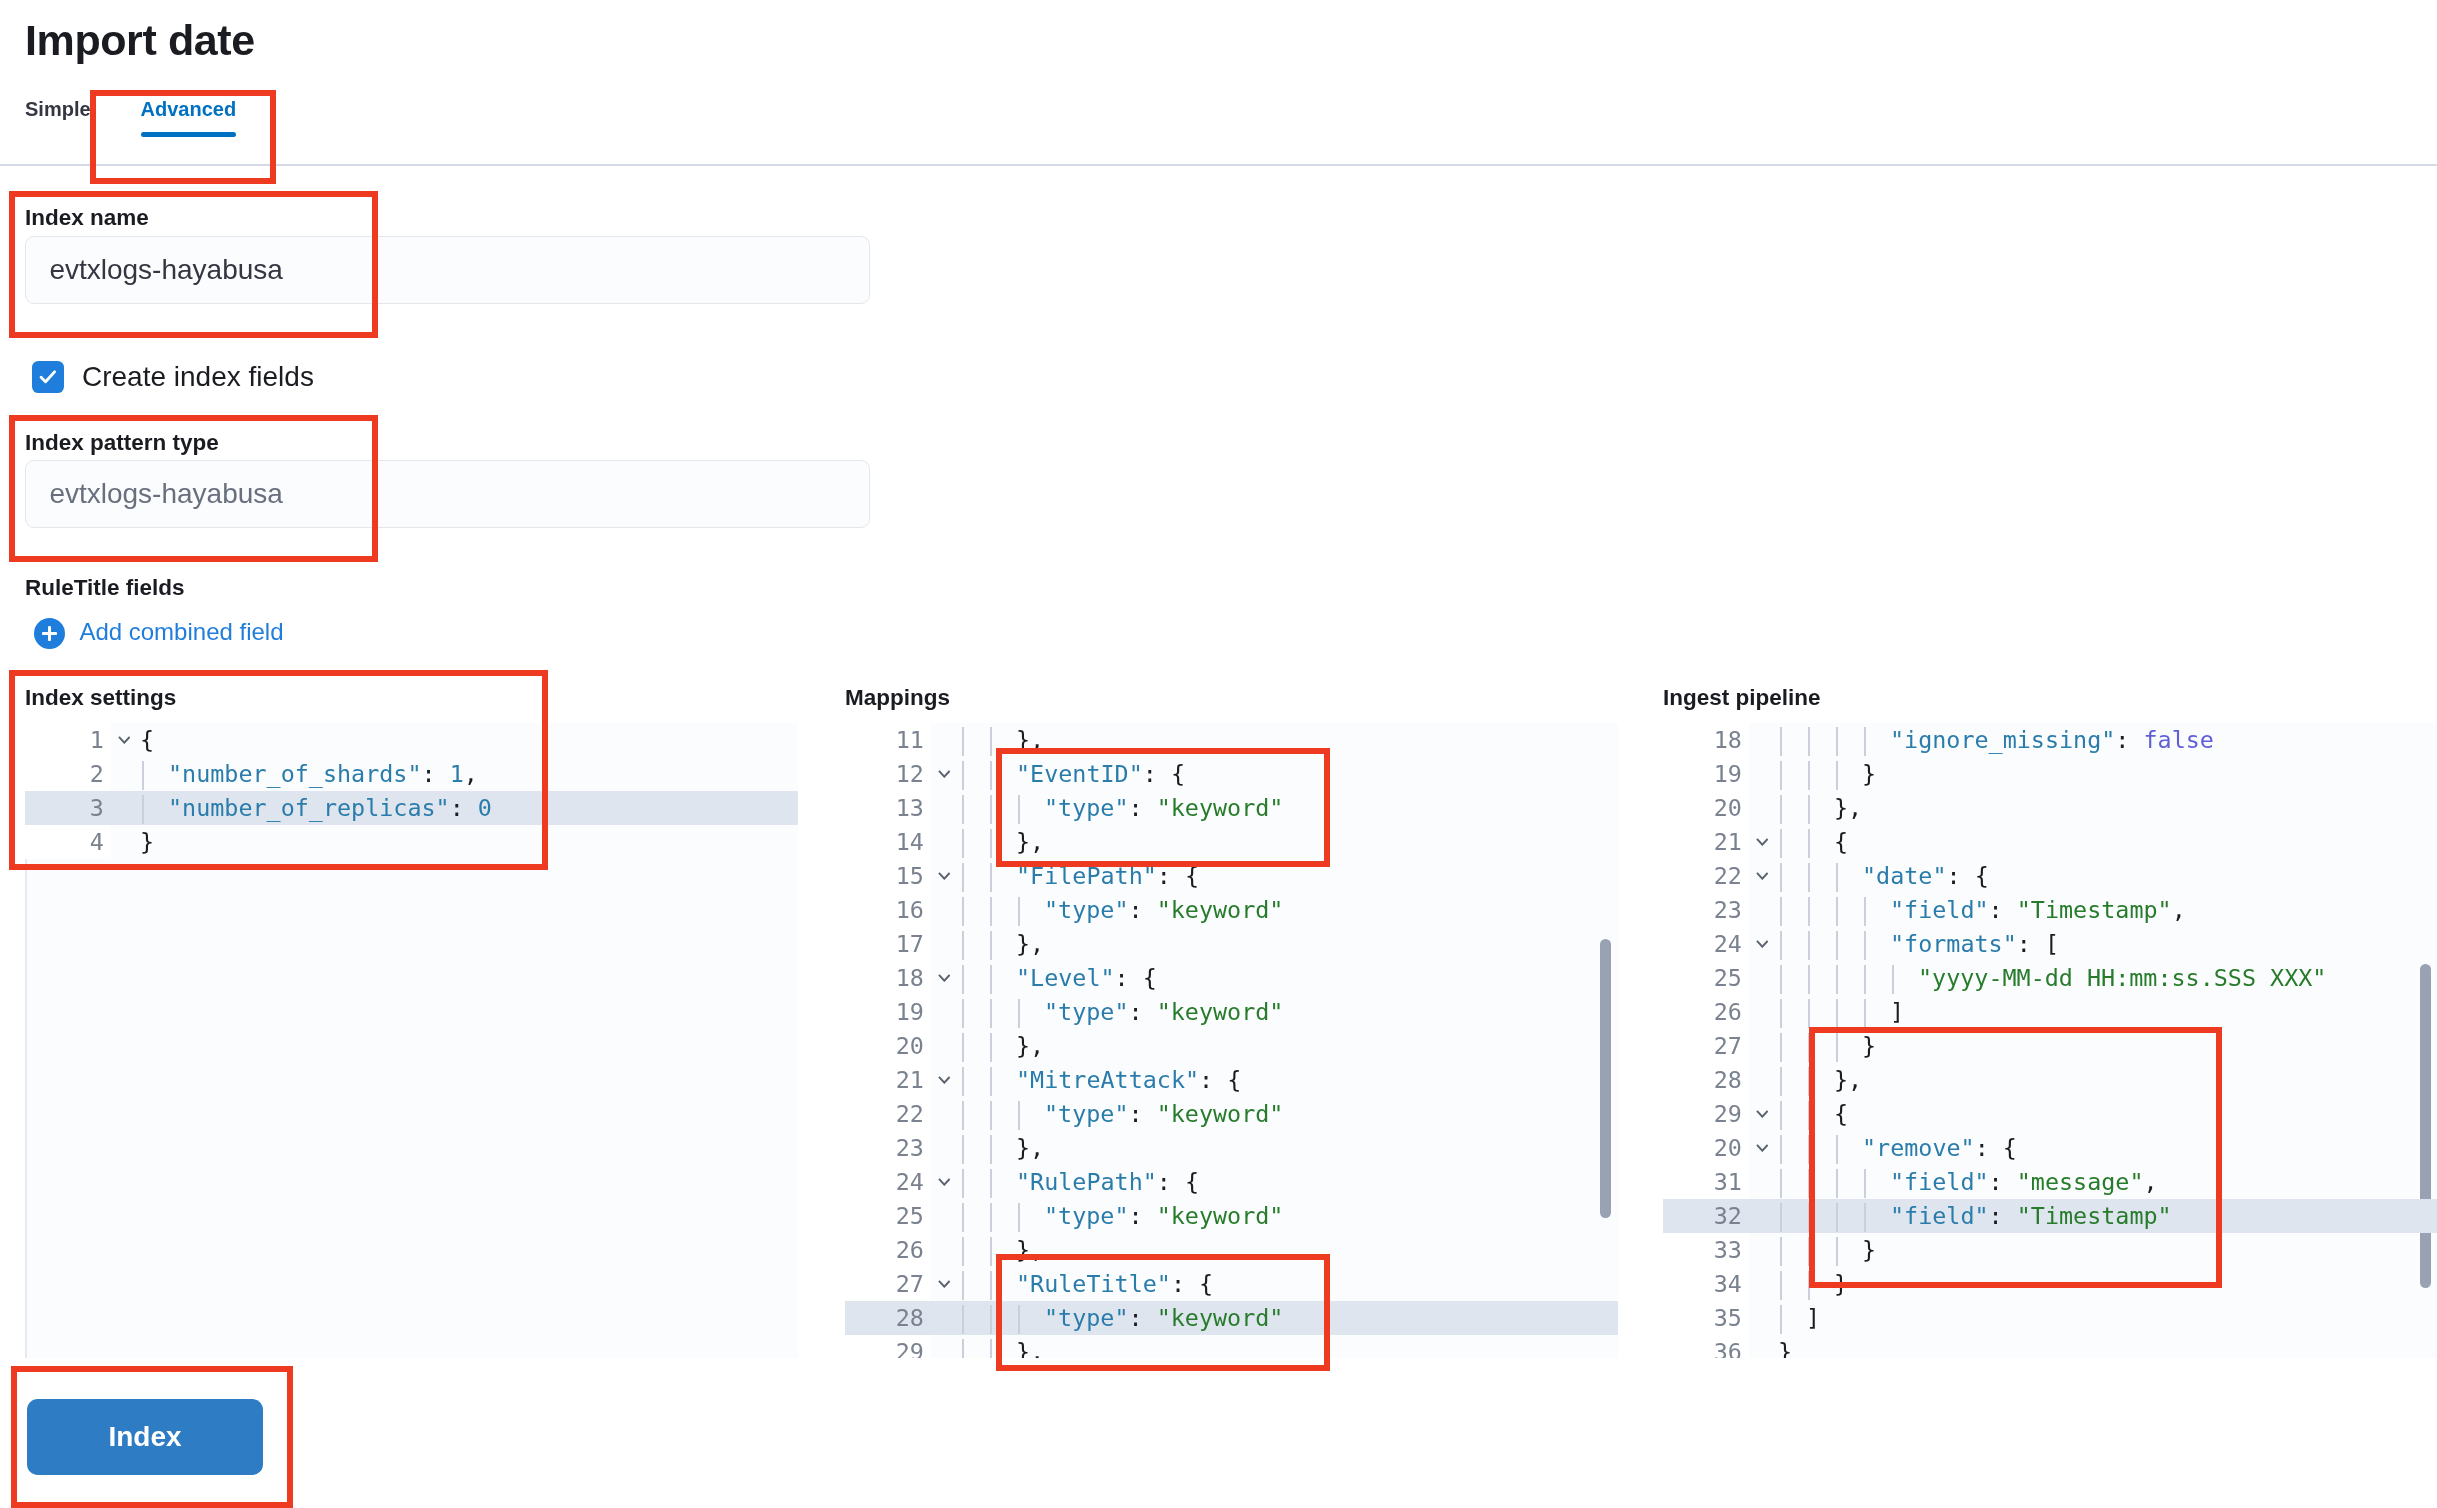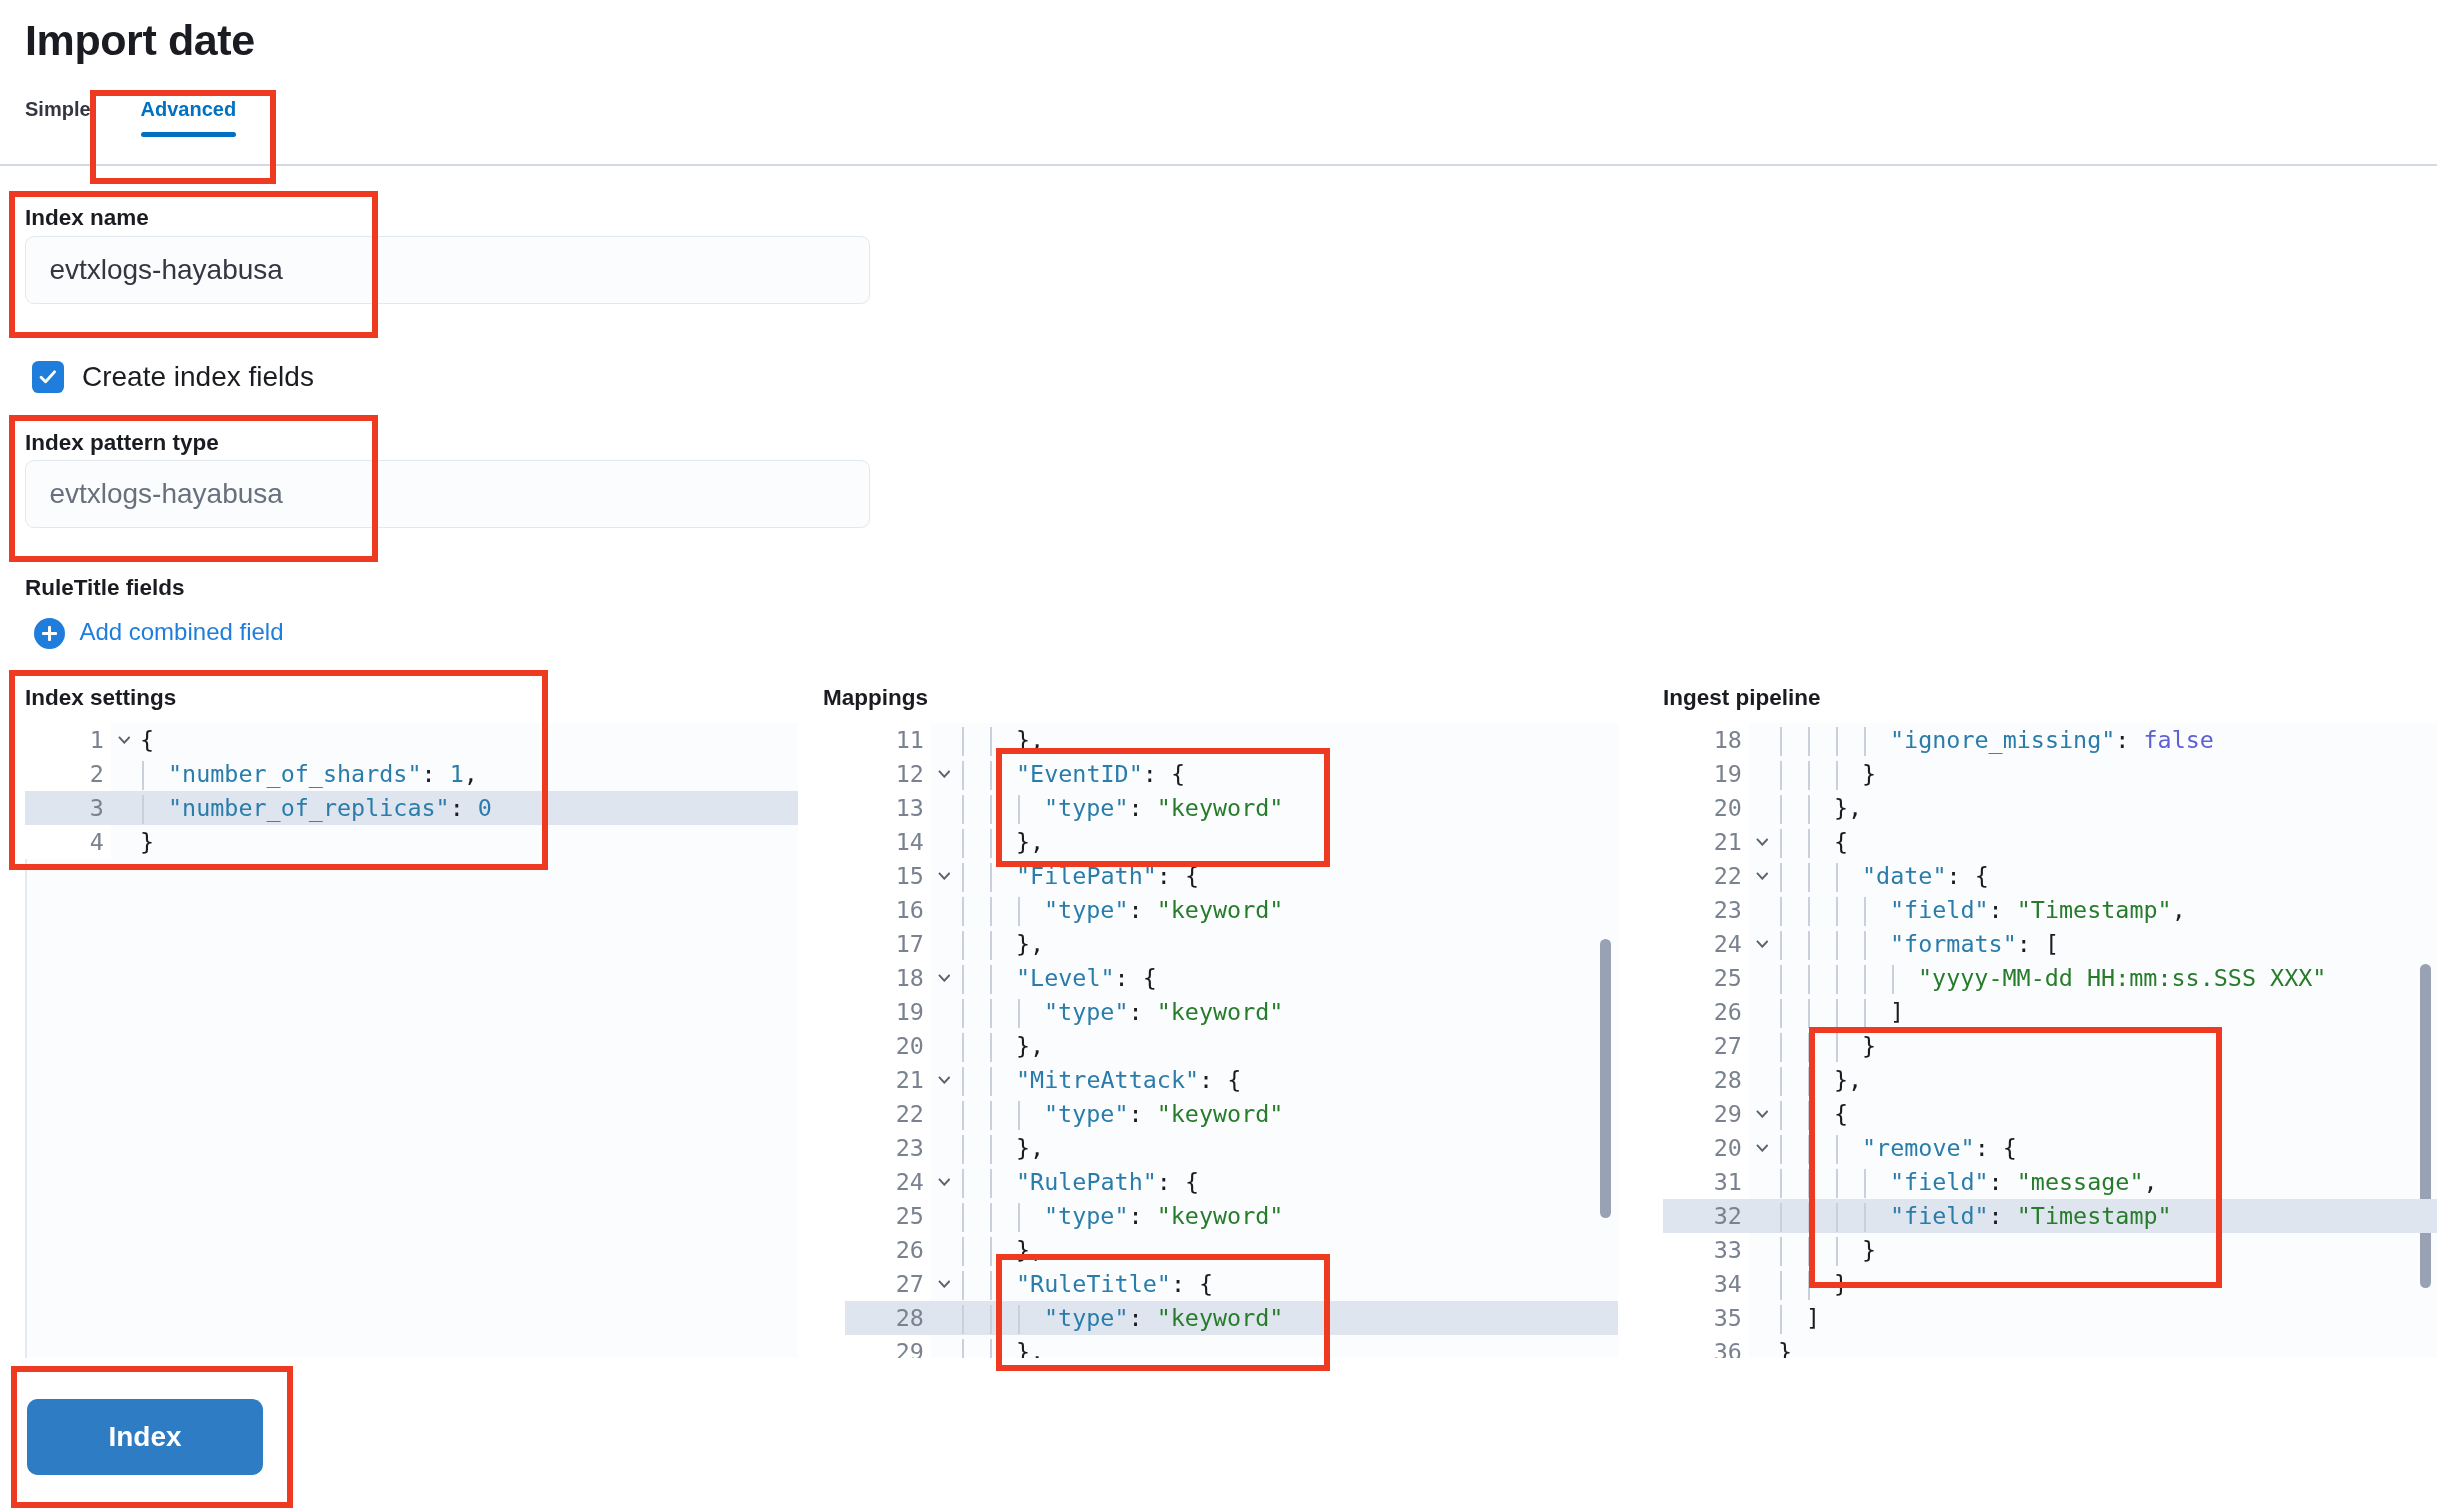--- a/index.html
+++ b/index.html
@@ -182,21 +182,21 @@
 <div class="field-label" style="left:25px; top:430px;">Index pattern type</div>
 <div class="field-input placeholder" style="left:25px; top:460px;">evtxlogs-hayabusa</div>
 
 <div class="combined-title">RuleTitle fields</div>
 <div class="add-combined">
   <span class="plus-icon"></span>
   <span class="add-combined-label">Add combined field</span>
 </div>
 
 <div class="panel-title" style="left:25px; top:685px;">Index settings</div>
-<div class="panel-title" style="left:823px; top:685px;text-align:center;">Mappings</div>
+<div class="panel-title" style="left:845px; top:685px;text-align:center;">Mappings</div>
 <div class="panel-title" style="left:1663px; top:685px;">Ingest pipeline</div>
 
 <div class="editor" id="ed-index-settings" style="left:25px; top:723px; width:773px; height:635px;">
   <div class="gutter-border"></div>
 <div class="code-row"><span class="ln-cell">1</span><span class="fold"><svg width="12.6" height="8" viewBox="0 0 14 9">
           <path d="M1 1 L7 7.5 L13 1" fill="none" stroke="#5a6270" stroke-width="2.2"></path>
         </svg></span><span class="code-text"><span style="position:absolute;left:0px;top:0;"><span class="tk-punc">{</span></span></span></div>
     <div class="code-row"><span class="ln-cell">2</span><span class="code-text"><span style="position:absolute;left:1.8px;top:3.6px;width:1.8px;height:29px;background:#c9cfdb;"></span><span style="position:absolute;left:28px;top:0;"><span class="tk-key">"number_of_shards"</span><span class="tk-punc">:</span> <span class="tk-num">1</span><span class="tk-punc">,</span></span></span></div>
     <div class="code-row hl"><span class="ln-cell">3</span><span class="code-text"><span style="position:absolute;left:1.8px;top:3.6px;width:1.8px;height:29px;background:#c9cfdb;"></span><span style="position:absolute;left:28px;top:0;"><span class="tk-key">"number_of_replicas"</span><span class="tk-punc">:</span> <span class="tk-num">0</span></span></span></div>
     <div class="code-row"><span class="ln-cell">4</span><span class="code-text"><span style="position:absolute;left:0px;top:0;"><span class="tk-punc">}</span></span></span></div>

